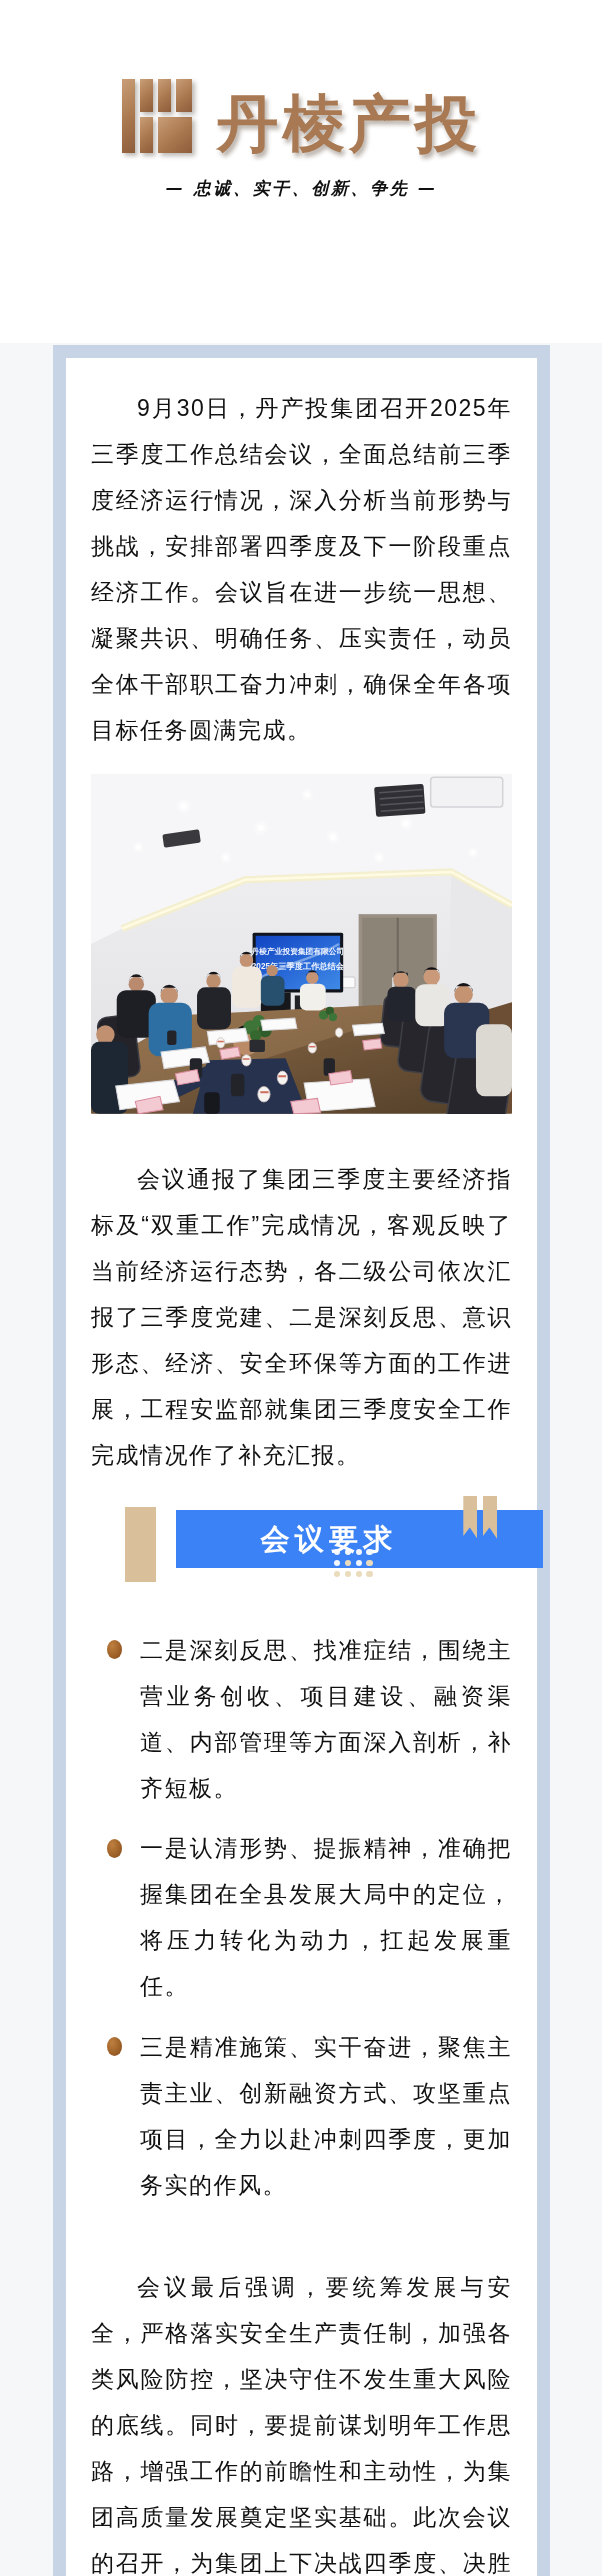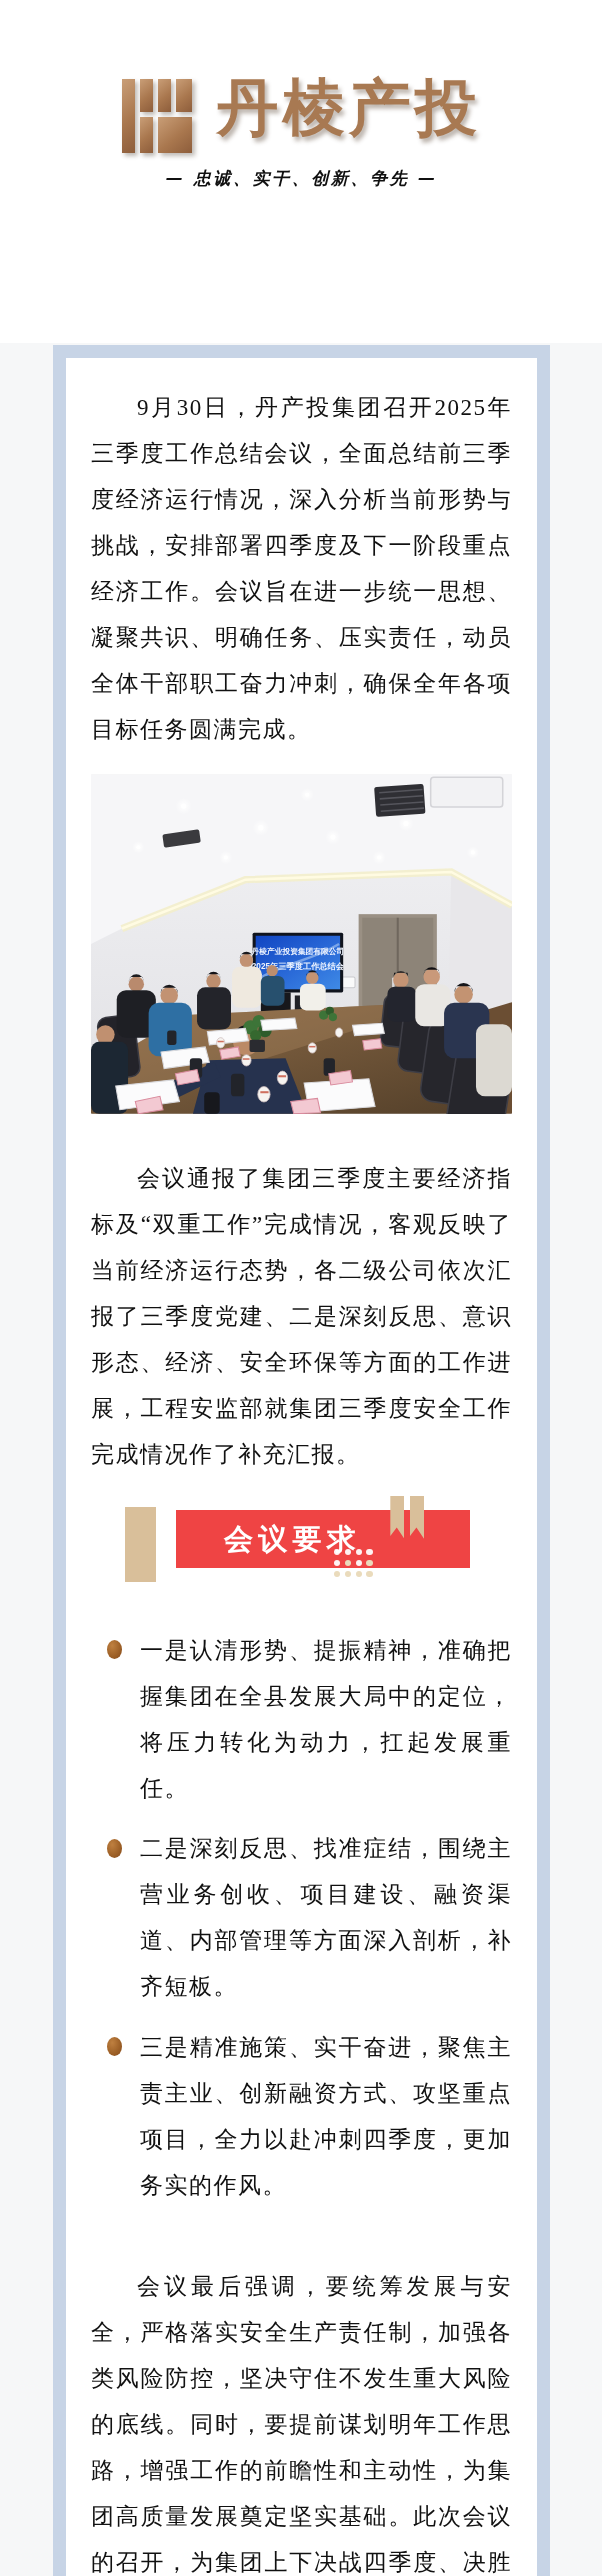--- a/index.html
+++ b/index.html
@@ -4,56 +4,56 @@
 <style>
   html,body{margin:0;padding:0;}
   body{
     width:603px;
     background:#f6f7f8;
     font-family:"Liberation Sans","DejaVu Sans",sans-serif;
     color:#161616;
   }
   
   .brand-header{background:#ffffff;height:343px;box-sizing:border-box;padding-top:77px;overflow:hidden;}
-  .logo-row{display:flex;justify-content:center;align-items:flex-start;gap:21.6px;}
+  .logo-row{display:flex;justify-content:center;align-items:flex-end;gap:21.6px;}
   .logo-mark{position:relative;width:73px;height:78px;flex:none;}
   .logo-mark i{position:absolute;display:block;
     background:linear-gradient(140deg,#c99e77 0%,#a9774e 55%,#8d5d3b 100%);
     box-shadow:2.6px 3.1px 4.6px rgba(40,25,10,.30);}
   .lm1{left:0;top:2.1px;width:13.4px;height:74px;}
   .lm2{left:18px;top:2.1px;width:13.4px;height:33px;}
   .lm3{left:18px;top:40px;width:13.4px;height:36px;}
   .lm4{left:36px;top:2.1px;width:13.4px;height:33px;}
   .lm5{left:36px;top:40px;width:34px;height:36px;}
   .lm6{left:54px;top:2.1px;width:16px;height:33px;}
   .logo-text{
     font-family:"DejaVu Serif","Liberation Serif",serif;
     font-weight:bold;font-size:62px;line-height:1;
     color:#a87952;letter-spacing:4.1px;
     text-shadow:2.6px 3.6px 4.6px rgba(60,38,18,.35);}
   .tagline{
-    margin-top:12px;text-align:center;
+    margin-top:22px;text-align:center;
     font-family:"DejaVu Serif","Liberation Serif",serif;
     font-style:italic;font-weight:bold;
     font-size:17px;letter-spacing:2.6px;color:#101010;}
   
   .card{
     width:497px;margin:1.5px auto 0;box-sizing:border-box;
     border:13px solid #c7d4e6;background:#ffffff;
     padding:27px 25px 21.6px;}
   .para{font-size:23px;line-height:46px;letter-spacing:1.5px;
-    text-align:justify;margin:0;color:#111;font-family:Liberation Serif, serif;}
+    text-align:justify;margin:0;color:#111;}
   .para.indent{text-indent:2em;}
   
   .photo-fig{margin:21.6px 0 42px;}
   .photo-fig svg{display:block;width:421px;height:340px;border-radius:1px;}
   
   .section-header{display:flex;gap:20px;padding-left:34px;margin:32px 0 45px;align-items:flex-start;}
   .accent-bar{flex:none;width:31px;height:75px;background:#d9bf9a;margin-top:-3.1px;}
-  .banner{position:relative;flex:none;width:294px;height:58px;background:#ef4444;}
+  .banner{position:relative;flex:none;width:367px;height:58px;background:#3b82f6;}
   .banner-title{margin:0;color:#ffffff;font-size:29px;font-weight:bold;
     line-height:58px;text-align:center;padding-right:61px;letter-spacing:5.2px;}
   .quote-icon{position:absolute;top:-14.4px;right:46px;display:flex;gap:5.7px;}
   .quote-icon i{display:block;width:14px;height:43px;background:#d9bf9a;
     clip-path:polygon(0 0,100% 0,100% 100%,46% 74%,0 94%);}
   .dots-pattern{position:absolute;left:158px;top:39px;
     display:grid;grid-template-columns:repeat(4,6.2px);grid-auto-rows:6.2px;gap:4.6px;}
   .dots-pattern i{display:block;border-radius:50%;background:#eadbbc;}
   .dots-pattern i.lite{background:rgba(255,255,255,.93);}
   
@@ -313,25 +313,25 @@
           <i></i>
           <i></i>
           <i></i>
       </span>
     </div>
   </div>
 
   <ul class="bullets">
     <li class="bullet">
       <span class="bullet-dot"></span>
-      <p class="bullet-text">一是认清形势、提振精神，准确把握集团在全县发展大局中的定位，将压力转化为动力，扛起发展重任。</p>
+      <p class="bullet-text">二是深刻反思、找准症结，围绕主营业务创收、项目建设、融资渠道、内部管理等方面深入剖析，补齐短板。</p>
     </li>
     <li class="bullet">
       <span class="bullet-dot"></span>
-      <p class="bullet-text">二是深刻反思、找准症结，围绕主营业务创收、项目建设、融资渠道、内部管理等方面深入剖析，补齐短板。</p>
+      <p class="bullet-text">一是认清形势、提振精神，准确把握集团在全县发展大局中的定位，将压力转化为动力，扛起发展重任。</p>
     </li>
     <li class="bullet">
       <span class="bullet-dot"></span>
       <p class="bullet-text">三是精准施策、实干奋进，聚焦主责主业、创新融资方式、攻坚重点项目，全力以赴冲刺四季度，更加务实的作风。</p>
     </li>
   </ul>
 
   <p class="para indent">会议最后强调，要统筹发展与安全，严格落实安全生产责任制，加强各类风险防控，坚决守住不发生重大风险的底线。同时，要提前谋划明年工作思路，增强工作的前瞻性和主动性，为集团高质量发展奠定坚实基础。此次会议的召开，为集团上下决战四季度、决胜全年度指明了方向、凝聚了力量。全体干部员工将以更加饱满的热情、更加务实的作风，奋力推动集团各项工作再上新台阶。丹产投集团全体高管，各部室负责人参加会议。</p>
 
 </main>

